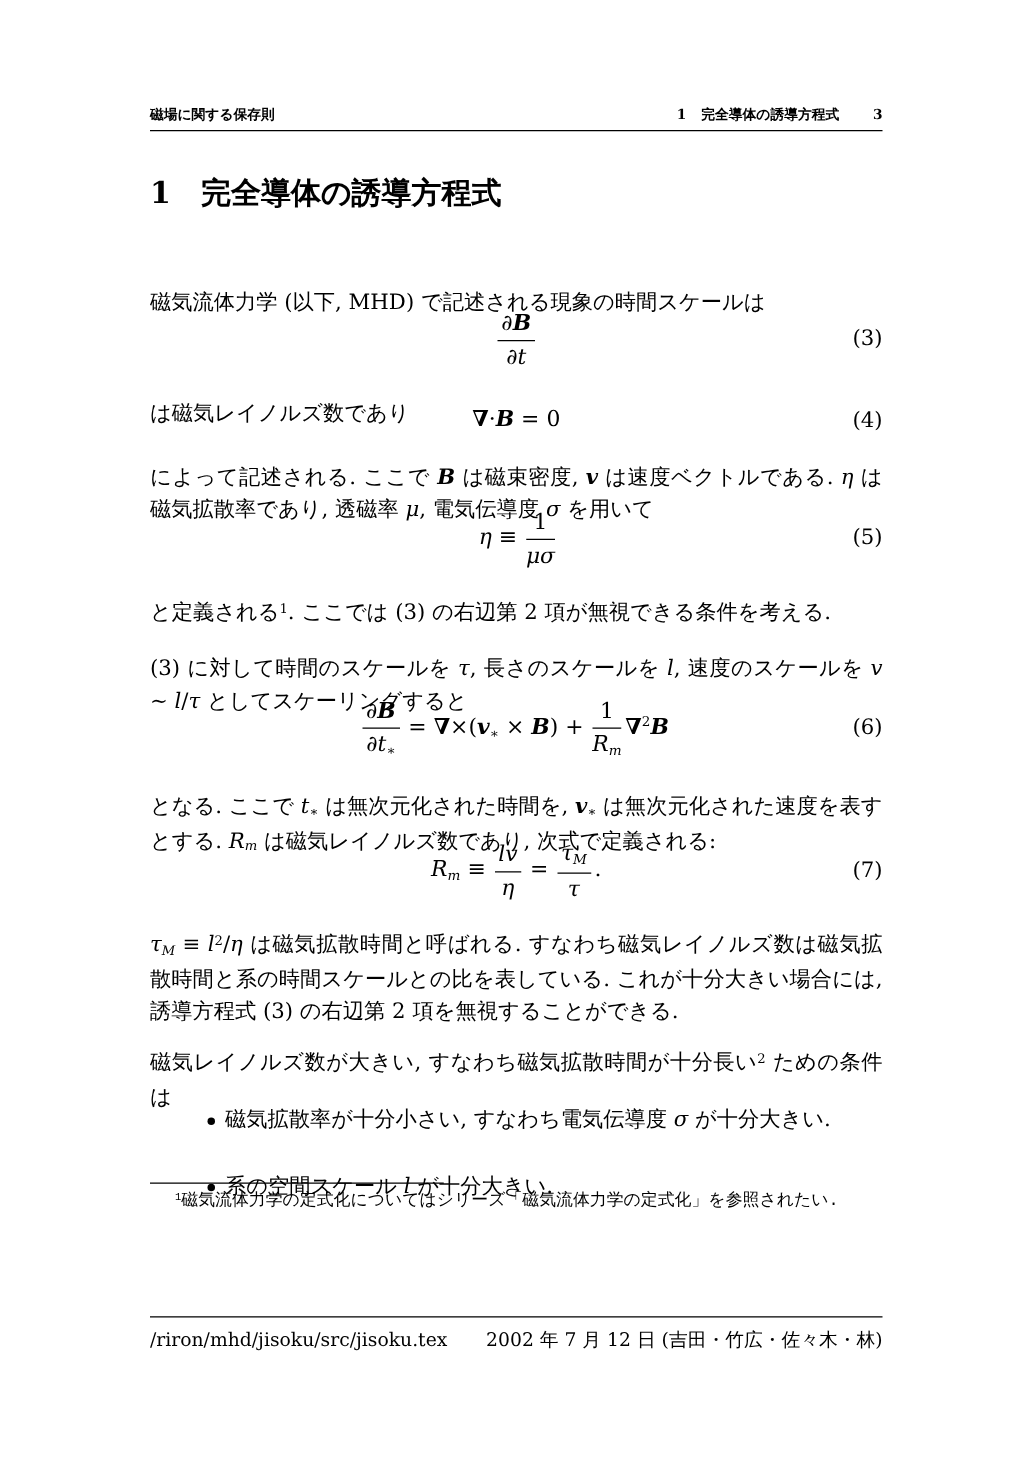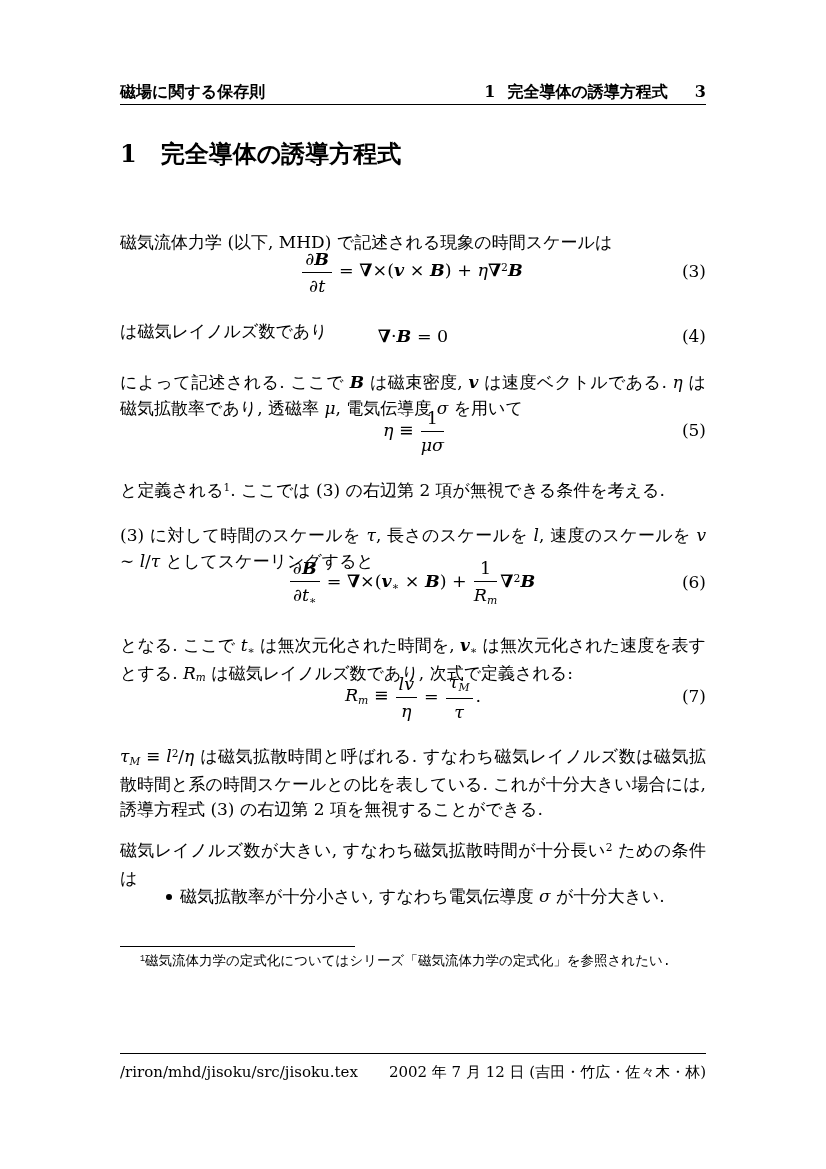--- a/index.html
+++ b/index.html
@@ -8,21 +8,21 @@
     width:826px;height:1169px;
     background:#ffffff;color:#000;
     font-family:"DejaVu Serif","Liberation Serif",serif;
     overflow:hidden;
   }
   
   .hdr{
     position:absolute;top:82px;left:120px;right:120px;
     display:flex;justify-content:space-between;align-items:flex-end;
     font-family:"DejaVu Sans","Liberation Sans",sans-serif;
-    font-weight:bold;font-size:16px;line-height:20px;
+    font-weight:bold;font-size:11px;line-height:20px;
   }
   .hdr-right{display:flex;align-items:baseline;}
   .hdr-num{font-family:"DejaVu Serif","Liberation Serif",serif;margin-right:12px;}
   .hdr-page{font-family:"DejaVu Serif","Liberation Serif",serif;margin-left:27px;}
   .hdr-rule{position:absolute;top:104px;left:120px;right:120px;border-top:1.5px solid #000;}
   
   .sec{
     position:absolute;top:139px;left:120px;
     display:flex;align-items:baseline;
     font-weight:bold;font-size:24px;line-height:30px;
@@ -83,21 +83,20 @@
 
   <div class="main">
 
     <p class="para" style="top:8px">磁気流体力学 (以下, MHD) で記述される現象の時間スケールは</p>
 
     <div class="eq" style="top:42px;height:50px">
       <span class="frac">
         <span class="fn">∂<b><i>B</i></b></span>
         <span class="fd">∂<i>t</i></span>
       </span>
-      <span class="seg">= <b>∇</b>×(<b><i>v</i></b> × <b><i>B</i></b>) + <i>η</i><b>∇</b><sup>2</sup><b><i>B</i></b></span>
       <span class="lbl">(3)</span>
     </div>
 
     <p class="para" style="top:97px">は磁気レイノルズ数であり</p>
 
     <div class="eq" style="top:118px;height:28px">
       <span class="seg"><b>∇</b>·<b><i>B</i></b> = 0</span>
       <span class="lbl">(4)</span>
     </div>
 
@@ -149,20 +148,24 @@
 
     <p class="para" style="top:522px"><i>τ<sub>M</sub></i> ≡ <i>l</i><sup>2</sup>/<i>η</i> は磁気拡散時間と呼ばれる. すなわち磁気レイノルズ数は磁気拡散時間と系の時間スケールとの比を表している. これが十分大きい場合には, 誘導方程式 (3) の右辺第 2 項を無視することができる.</p>
 
     <p class="para" style="top:616px">磁気レイノルズ数が大きい, すなわち磁気拡散時間が十分長い<sup>2</sup> ための条件は</p>
 
     <div class="bullets" style="top:652px">
       <div class="bullet-item">
         <span class="bullet-dot"></span>
         <span>磁気拡散率が十分小さい, すなわち電気伝導度 <i>σ</i> が十分大きい.</span>
       </div>
+      <div class="bullet-item">
+        <span class="bullet-dot"></span>
+        <span>系の空間スケール <i>l</i> が十分大きい.</span>
+      </div>
     </div>
 
   </div>
 
   <div class="footnotes">
     <div class="fn-rule"></div>
     <p class="fnote"><sup>1</sup>磁気流体力学の定式化についてはシリーズ「磁気流体力学の定式化」を参照されたい.</p>
   </div>
 
   <div class="ftr">

